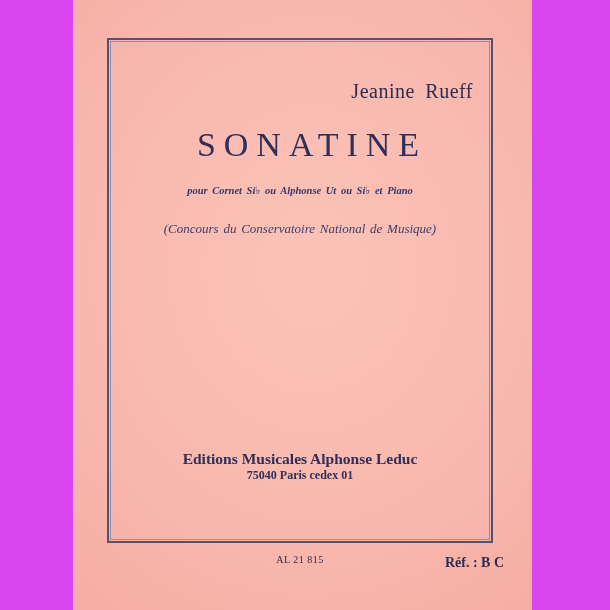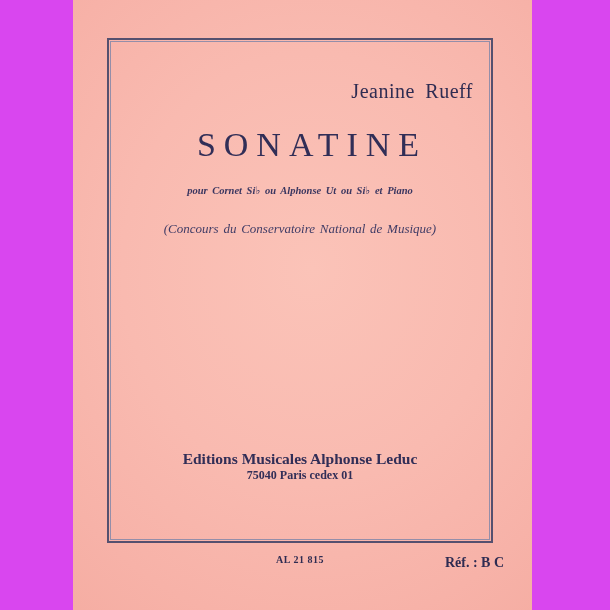--- a/index.html
+++ b/index.html
@@ -104,21 +104,21 @@
   .publisher .pub-street { font-size: 14px; line-height: 16px; }
   .publisher .pub-city { font-size: 12px; line-height: 15px; }
   
   .plate-row {
     position: absolute;
     top: 554px;
     left: 34px;
     width: 386px;
     text-align: center;
     font-size: 10px;
-    font-weight: bold;
+    font-weight: normal;
     letter-spacing: 0.5px;
     color: #2f2c52;
   }
   .reference {
     position: absolute;
     top: 555px;
     right: 28px;
     font-size: 14px;
     font-weight: bold;
     color: #2f2c52;

